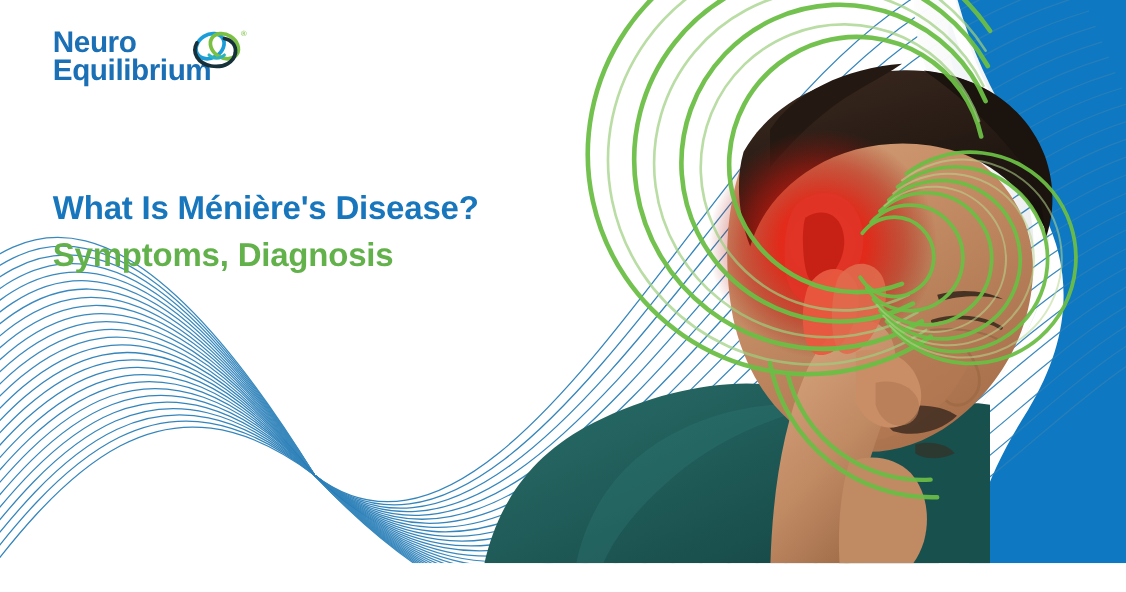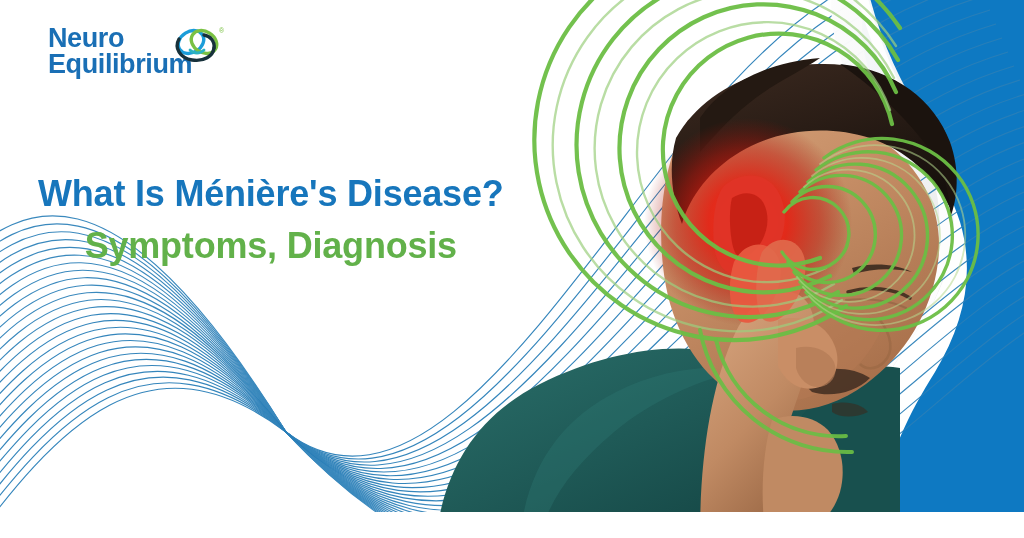--- a/index.html
+++ b/index.html
@@ -51,32 +51,32 @@
     position: absolute;
     left: 118px;
     top: -2px;
     width: 62px;
     height: 46px;
   }
 
   
   .headline {
     position: absolute;
-    left: 38px;
+    left: 48px;
     top: 168px;
     z-index: 40;
     font-family: "Liberation Sans", sans-serif;
     font-weight: bold;
-    font-size: 36px;
+    font-size: 30px;
     line-height: 1.44;
     letter-spacing: -0.2px;
   }
   .headline .line { display: block; white-space: nowrap; }
   .headline .blue { color: #1776bc; }
-  .headline .green { color: #62b14a; text-align: center; }
+  .headline .green { color: #62b14a; }
 
   
   .blue-panel { z-index: 5; }
   .photo-layer { z-index: 20; }
   .rings-layer { z-index: 25; }
   .waves-back { z-index: 8; }
   .waves-front { z-index: 12; }
   .teardrop-layer { z-index: 10; }
 </style>
 </head>

